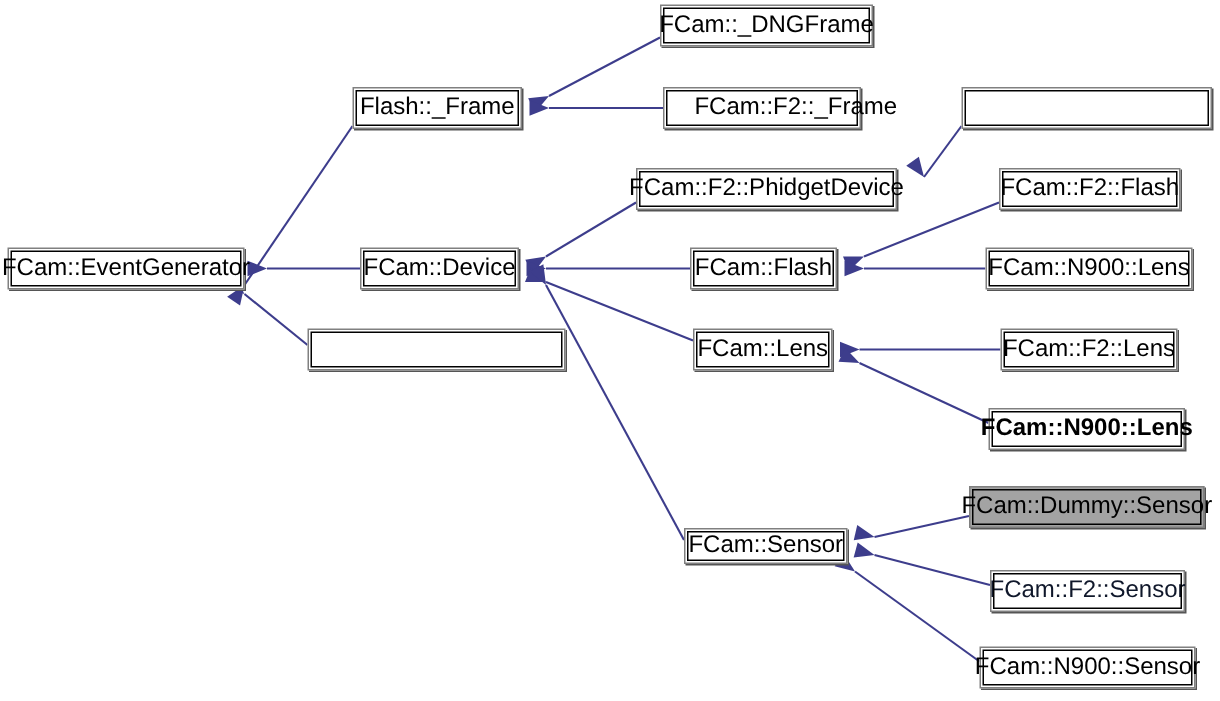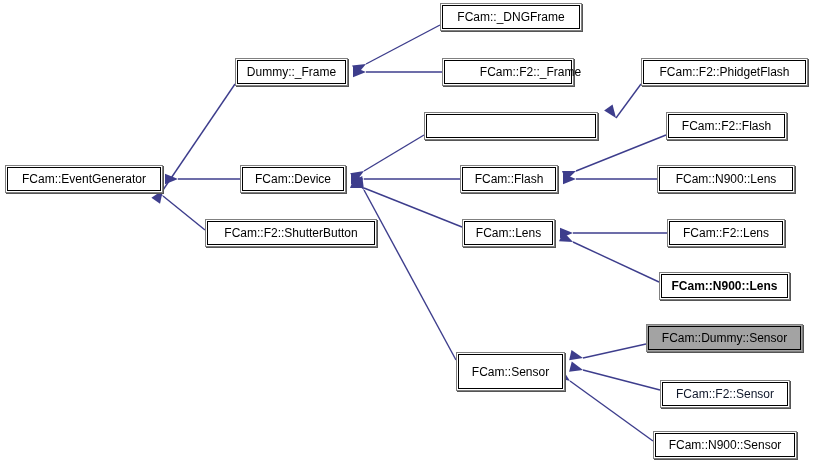--- a/index.html
+++ b/index.html
@@ -28,21 +28,21 @@
     background: #ffffff;
     border: 1px solid #808080;
     box-shadow: 1px 1px 0 0 #555555;
     display: flex;
     align-items: center;
     justify-content: center;
     white-space: nowrap;
     cursor: default;
   }
   .node-label {
-    font-size: 12px;
+    font-size: 16px;
     line-height: 12px;
     color: #000000;
     letter-spacing: 0px;
     font-family: "Liberation Sans", sans-serif;
   }
   .node-inner-border {
     position: absolute;
     left: 1px;
     top: 1px;
     right: 1px;
@@ -95,74 +95,73 @@
       </g>
   </svg>
 
   <div id="nodes-layer">
       <div class="node" style="left: 5px; top: 165px; width: 158px; height: 28px; border-color: rgb(128, 128, 128); background: rgb(255, 255, 255);">
         <span class="node-inner-border" style="border-color: rgb(0, 0, 0);"></span>
         <span class="node-label" style="color: rgb(0, 0, 0);">FCam::EventGenerator</span>
       </div>
       <div class="node" style="left: 235px; top: 58px; width: 113px; height: 28px; border-color: rgb(128, 128, 128); background: rgb(255, 255, 255);">
         <span class="node-inner-border" style="border-color: rgb(0, 0, 0);"></span>
-        <span class="node-label" style="color: rgb(0, 0, 0);">Dummy::_Frame</span>
+        <span class="node-label" style="color: rgb(0, 0, 0);">Flash::_Frame</span>
       </div>
       <div class="node" style="left: 240px; top: 165px; width: 106px; height: 28px; border-color: rgb(128, 128, 128); background: rgb(255, 255, 255);">
         <span class="node-inner-border" style="border-color: rgb(0, 0, 0);"></span>
         <span class="node-label" style="color: rgb(0, 0, 0);">FCam::Device</span>
       </div>
       <div class="node" style="left: 440px; top: 3px; width: 142px; height: 28px; border-color: rgb(128, 128, 128); background: rgb(255, 255, 255);">
         <span class="node-inner-border" style="border-color: rgb(0, 0, 0);"></span>
         <span class="node-label" style="color: rgb(0, 0, 0);">FCam::_DNGFrame</span>
       </div>
       <div class="node" style="left: 442px; top: 58px; width: 132px; height: 28px; border-color: rgb(128, 128, 128); background: rgb(255, 255, 255); padding-left: 45px;">
         <span class="node-inner-border" style="border-color: rgb(0, 0, 0);"></span>
         <span class="node-label" style="color: rgb(0, 0, 0);">FCam::F2::_Frame</span>
       </div>
       <div class="node" style="left: 641px; top: 58px; width: 167px; height: 28px; border-color: rgb(128, 128, 128); background: rgb(255, 255, 255);">
         <span class="node-inner-border" style="border-color: rgb(0, 0, 0);"></span>
-        <span class="node-label" style="color: rgb(0, 0, 0);">FCam::F2::PhidgetFlash</span>
       </div>
       <div class="node" style="left: 424px; top: 112px; width: 174px; height: 28px; border-color: rgb(128, 128, 128); background: rgb(255, 255, 255);">
         <span class="node-inner-border" style="border-color: rgb(0, 0, 0);"></span>
+        <span class="node-label" style="color: rgb(0, 0, 0);">FCam::F2::PhidgetDevice</span>
       </div>
       <div class="node" style="left: 666px; top: 112px; width: 121px; height: 28px; border-color: rgb(128, 128, 128); background: rgb(255, 255, 255);">
         <span class="node-inner-border" style="border-color: rgb(0, 0, 0);"></span>
         <span class="node-label" style="color: rgb(0, 0, 0);">FCam::F2::Flash</span>
       </div>
       <div class="node" style="left: 460px; top: 165px; width: 98px; height: 28px; border-color: rgb(128, 128, 128); background: rgb(255, 255, 255);">
         <span class="node-inner-border" style="border-color: rgb(0, 0, 0);"></span>
         <span class="node-label" style="color: rgb(0, 0, 0);">FCam::Flash</span>
       </div>
       <div class="node" style="left: 657px; top: 165px; width: 138px; height: 28px; border-color: rgb(128, 128, 128); background: rgb(255, 255, 255);">
         <span class="node-inner-border" style="border-color: rgb(0, 0, 0);"></span>
         <span class="node-label" style="color: rgb(0, 0, 0);">FCam::N900::Lens</span>
       </div>
       <div class="node" style="left: 205px; top: 219px; width: 172px; height: 28px; border-color: rgb(128, 128, 128); background: rgb(255, 255, 255);">
         <span class="node-inner-border" style="border-color: rgb(0, 0, 0);"></span>
-        <span class="node-label" style="color: rgb(0, 0, 0);">FCam::F2::ShutterButton</span>
       </div>
       <div class="node" style="left: 462px; top: 219px; width: 93px; height: 28px; border-color: rgb(128, 128, 128); background: rgb(255, 255, 255);">
         <span class="node-inner-border" style="border-color: rgb(0, 0, 0);"></span>
         <span class="node-label" style="color: rgb(0, 0, 0);">FCam::Lens</span>
       </div>
       <div class="node" style="left: 667px; top: 219px; width: 118px; height: 28px; border-color: rgb(128, 128, 128); background: rgb(255, 255, 255);">
         <span class="node-inner-border" style="border-color: rgb(0, 0, 0);"></span>
         <span class="node-label" style="color: rgb(0, 0, 0);">FCam::F2::Lens</span>
       </div>
       <div class="node" style="left: 659px; top: 272px; width: 131px; height: 28px; border-color: rgb(128, 128, 128); background: rgb(255, 255, 255); font-weight: bold;">
         <span class="node-inner-border" style="border-color: rgb(0, 0, 0);"></span>
         <span class="node-label" style="color: rgb(0, 0, 0);">FCam::N900::Lens</span>
       </div>
       <div class="node" style="left: 646px; top: 324px; width: 157px; height: 28px; border-color: rgb(128, 128, 128); background: #a3a3a3;">
         <span class="node-inner-border" style="border-color: rgb(0, 0, 0);"></span>
         <span class="node-label" style="color: rgb(0, 0, 0);">FCam::Dummy::Sensor</span>
       </div>
-      <div class="node" style="left: 456px; top: 352px; width: 109px; height: 39px; border-color: rgb(128, 128, 128); background: rgb(255, 255, 255); align-items: center;">
+      <div class="node" style="left: 456px; top: 352px; width: 109px; height: 24px; border-color: rgb(128, 128, 128); background: rgb(255, 255, 255); align-items: center;">
         <span class="node-inner-border" style="border-color: rgb(0, 0, 0);"></span>
         <span class="node-label" style="color: rgb(0, 0, 0);">FCam::Sensor</span>
       </div>
       <div class="node" style="left: 660px; top: 380px; width: 130px; height: 28px; border-color: rgb(128, 128, 128); background: rgb(255, 255, 255);">
         <span class="node-inner-border" style="border-color: rgb(0, 0, 0);"></span>
         <span class="node-label" style="color: #0f172a;">FCam::F2::Sensor</span>
       </div>
       <div class="node" style="left: 653px; top: 431px; width: 144px; height: 28px; border-color: rgb(128, 128, 128); background: rgb(255, 255, 255);">
         <span class="node-inner-border" style="border-color: rgb(0, 0, 0);"></span>
         <span class="node-label" style="color: rgb(0, 0, 0);">FCam::N900::Sensor</span>

